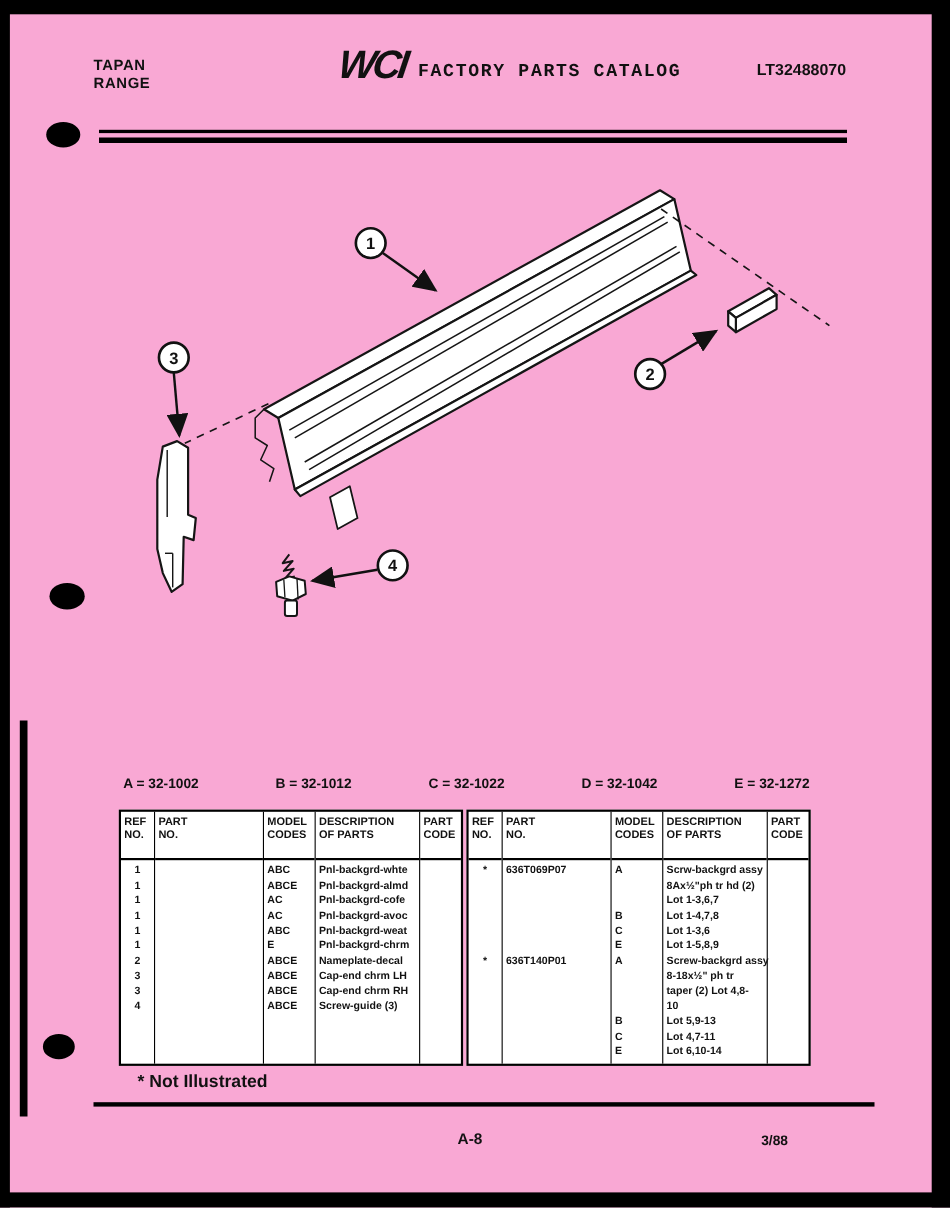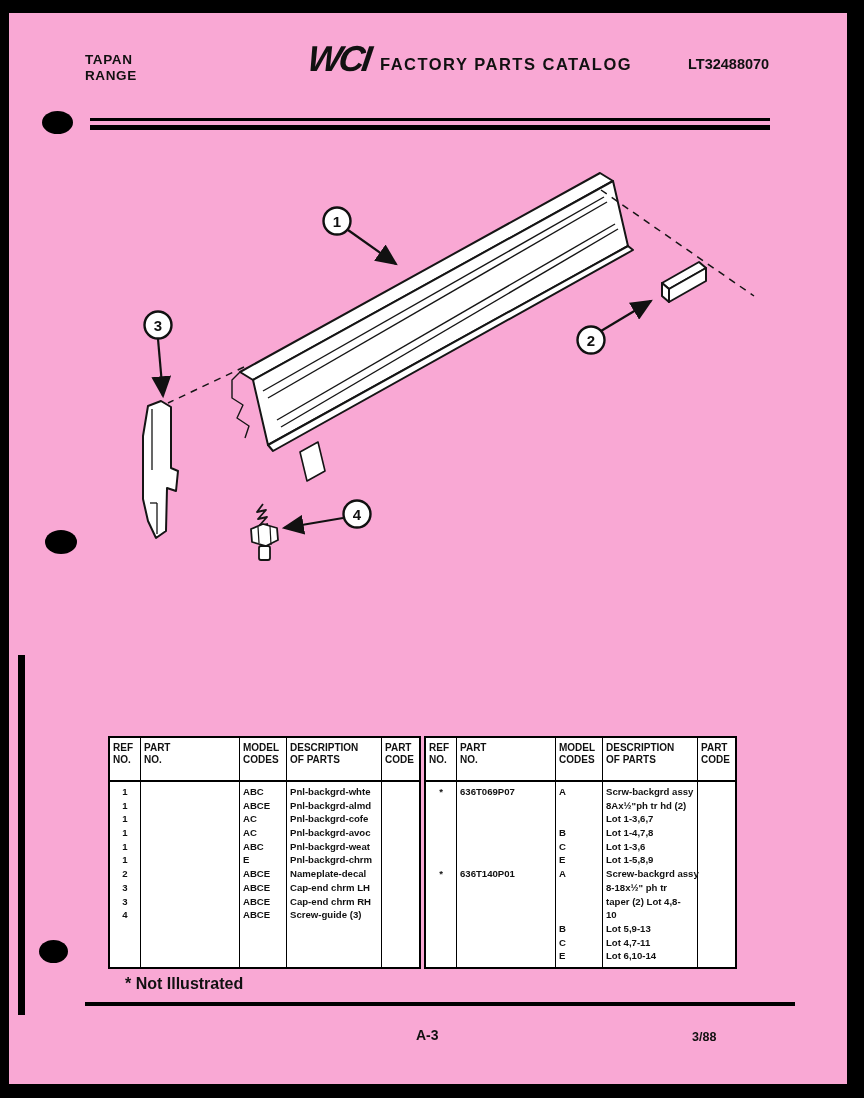--- a/index.html
+++ b/index.html
@@ -16,21 +16,21 @@
   .dot1{left:42px;top:111px;width:31px;height:23px;}
   .dot2{left:45px;top:530px;width:32px;height:24px;}
   .dot3{left:39px;top:940px;width:29px;height:23px;}
 
   
   .brand{position:absolute;left:85px;top:52px;font-size:13.5px;font-weight:bold;
          line-height:16px;letter-spacing:.6px;}
   .wci-logo{position:absolute;left:308px;top:38px;font-size:36px;font-weight:900;
             font-style:italic;letter-spacing:-3px;transform:skewX(-8deg);}
   .catalog-title{position:absolute;left:380px;top:55px;font-size:16.5px;font-weight:bold;
-                 letter-spacing:1.5px;}
+                 letter-spacing:1.5px;font-family:Liberation Mono, monospace;}
   .doc-number{position:absolute;left:688px;top:56px;font-size:14.5px;font-weight:bold;}
   .rule{position:absolute;background:#000;}
   .hr1{left:90px;top:118px;width:680px;height:2.5px;}
   .hr2{left:90px;top:125px;width:680px;height:5px;}
   .hr-footer{left:85px;top:1002px;width:710px;height:4px;}
 
   
   .diagram{position:absolute;left:0;top:0;width:864px;height:1098px;pointer-events:none;}
 
   
@@ -149,20 +149,27 @@
         <circle cx="158" cy="325" r="13.5" fill="#fff" stroke="#111" stroke-width="2.4"></circle>
         <text x="158" y="330.5">3</text>
       </g>
       <g>
         <circle cx="357" cy="514" r="13.5" fill="#fff" stroke="#111" stroke-width="2.4"></circle>
         <text x="357" y="519.5">4</text>
       </g>
     </g>
   </svg>
 
+  <div class="model-key">
+      <span>A = 32-1002</span>
+      <span>B = 32-1012</span>
+      <span>C = 32-1022</span>
+      <span>D = 32-1042</span>
+      <span>E = 32-1272</span>
+    </div>
 
   <div class="ptable">
     <div class="half lh" id="table-left">
         <div class="col c0">
           <div class="th">
             <div>REF</div>
             <div>NO.</div>
           </div>
           <div class="tb">
             <div class="cl">1</div>
@@ -343,16 +350,16 @@
             <div class="cl"></div>
             <div class="cl"></div>
             <div class="cl"></div>
           </div>
         </div>
       </div>
   </div>
 
   <div class="footnote">* Not Illustrated</div>
   <div class="rule hr-footer"></div>
-  <div class="page-number">A-3</div>
+  <div class="page-number">A-8</div>
   <div class="date">3/88</div>
 
 </div>
 
 </body></html>

